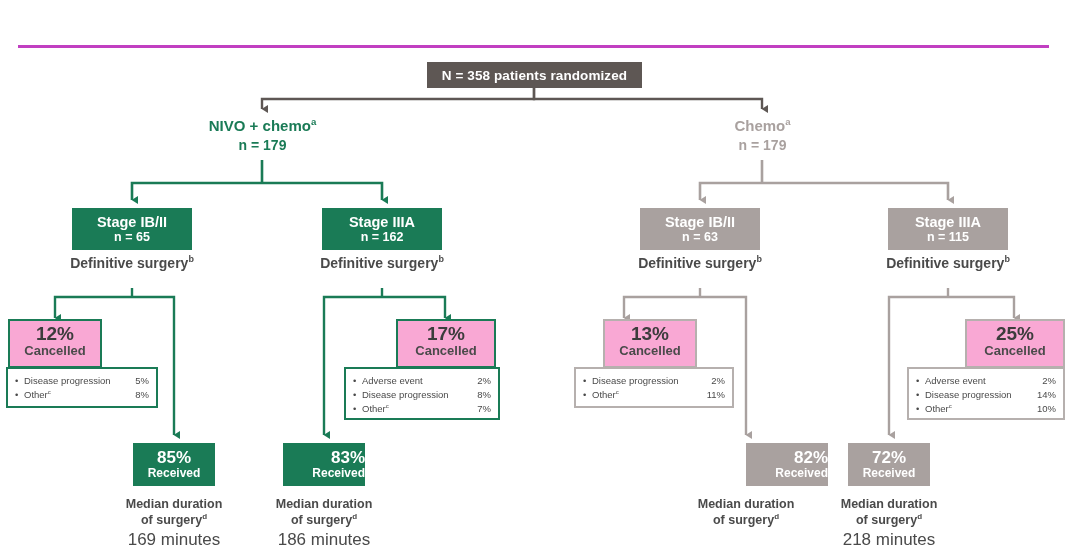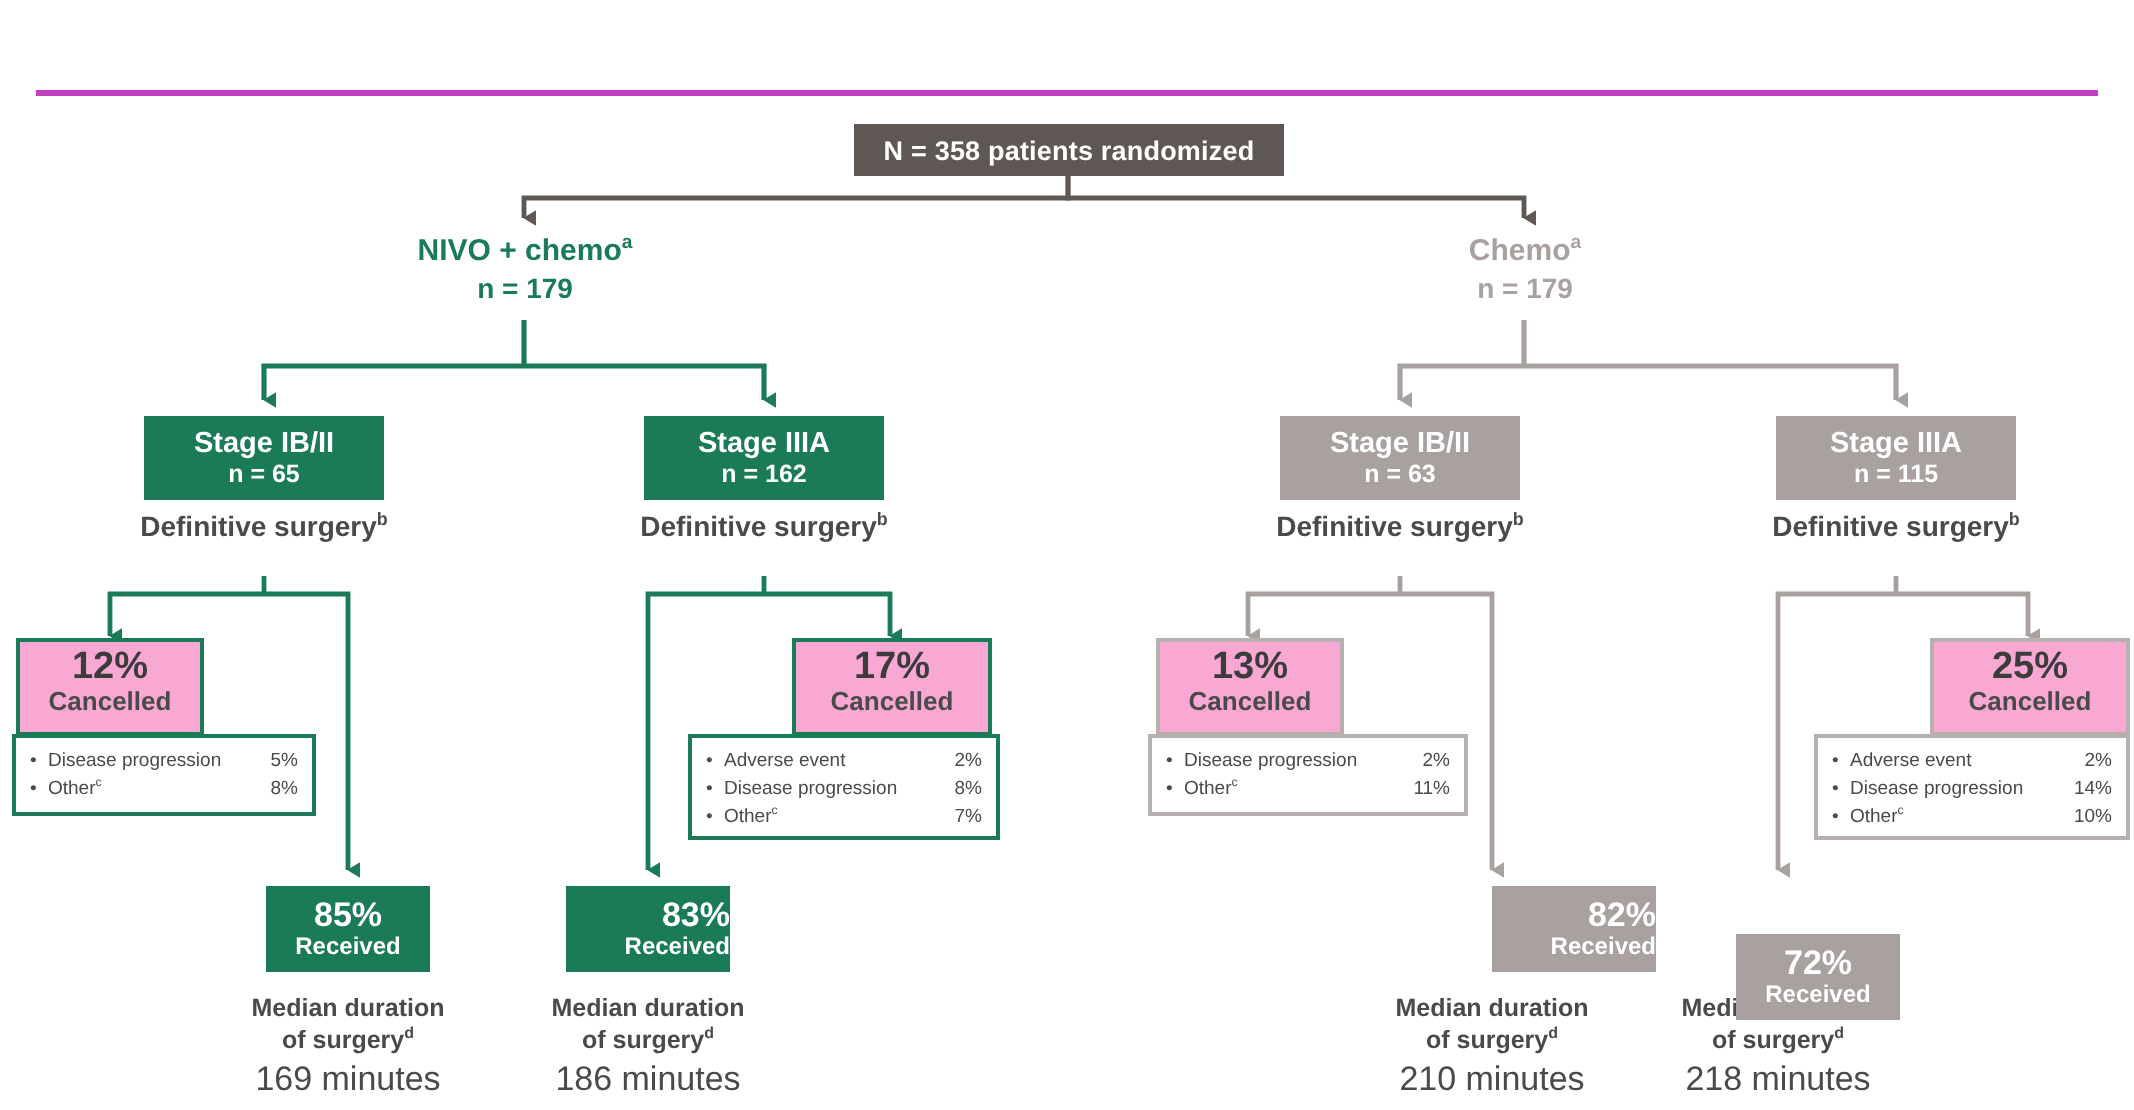--- a/index.html
+++ b/index.html
@@ -62,21 +62,21 @@
   .detail li .bul{width:9px;flex:0 0 9px;}
   .detail li .txt{flex:1 1 auto;white-space:nowrap;}
   .detail li .val{flex:0 0 auto;text-align:right;}
 
   
   .recv{width:82px;height:43px;font-size:17px;font-weight:bold;z-index:3;}
   .recv .cap{font-size:12px;font-weight:bold;}
   #recv-1{left:133px;top:443px;}
   #recv-2{left:283px;top:443px;align-items:flex-end;}
   #recv-3{left:746px;top:443px;align-items:flex-end;}
-  #recv-4{left:868px;top:443px;margin-top:24px;}
+  #recv-4{left:848px;top:443px;}
 
   
   .median{position:absolute;width:190px;text-align:center;font-size:12.5px;
           font-weight:bold;color:#4a4a4a;line-height:1.28;}
   .median .mins{display:block;font-size:17px;font-weight:normal;color:#4a4a4a;
                 margin-top:1px;line-height:1.25;}
   #med-1{left:79px;top:496px;}
   #med-2{left:229px;top:496px;}
   #med-3{left:651px;top:496px;}
   #med-4{left:794px;top:496px;}
@@ -169,21 +169,21 @@
 <div id="def-4" class="defsurg"><span>Definitive surgery</span><sup>b</sup></div>
 
 <div class="cancel" id="c1" style="left:8px;top:319px;width:94px;height:49px;">
   <div class="pct">12%</div>
   <div class="cap">Cancelled</div>
 </div>
 <div class="cancel" id="c2" style="left:396px;top:319px;width:100px;height:49px;">
   <div class="pct">17%</div>
   <div class="cap">Cancelled</div>
 </div>
-<div class="cancel k" id="c3" style="left:578px;top:319px;width:94px;height:49px;">
+<div class="cancel k" id="c3" style="left:603px;top:319px;width:94px;height:49px;">
   <div class="pct">13%</div>
   <div class="cap">Cancelled</div>
 </div>
 <div class="cancel k" id="c4" style="left:965px;top:319px;width:100px;height:49px;">
   <div class="pct">25%</div>
   <div class="cap">Cancelled</div>
 </div>
 
 <div class="detail" id="d1" style="left:6px;top:367px;width:152px;height:41px;">
   <ul>
@@ -278,19 +278,18 @@
   <span class="mins">169 minutes</span>
 </div>
 <div id="med-2" class="median">
   <span>Median duration</span><br>
   <span>of surgery</span><sup>d</sup>
   <span class="mins">186 minutes</span>
 </div>
 <div id="med-3" class="median">
   <span>Median duration</span><br>
   <span>of surgery</span><sup>d</sup>
-  <span class="mins">210 minutes</span>
 </div>
 <div id="med-4" class="median">
   <span>Median duration</span><br>
   <span>of surgery</span><sup>d</sup>
   <span class="mins">218 minutes</span>
 </div>
 
 </body></html>

